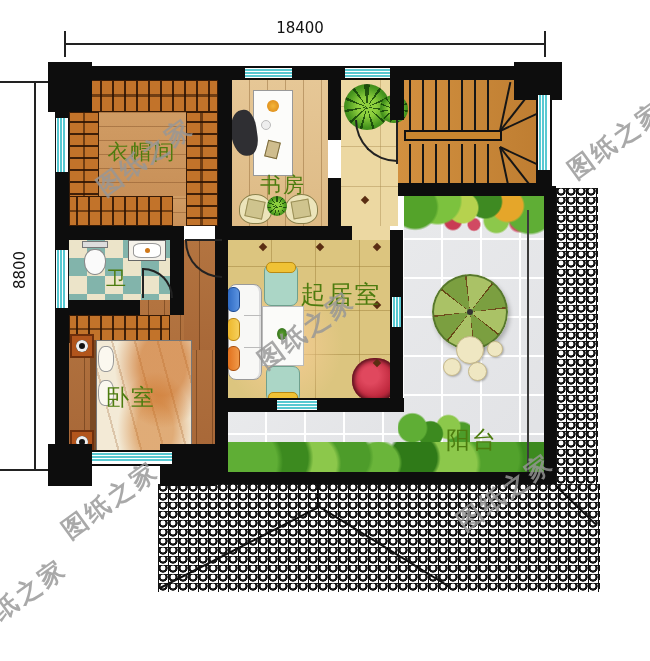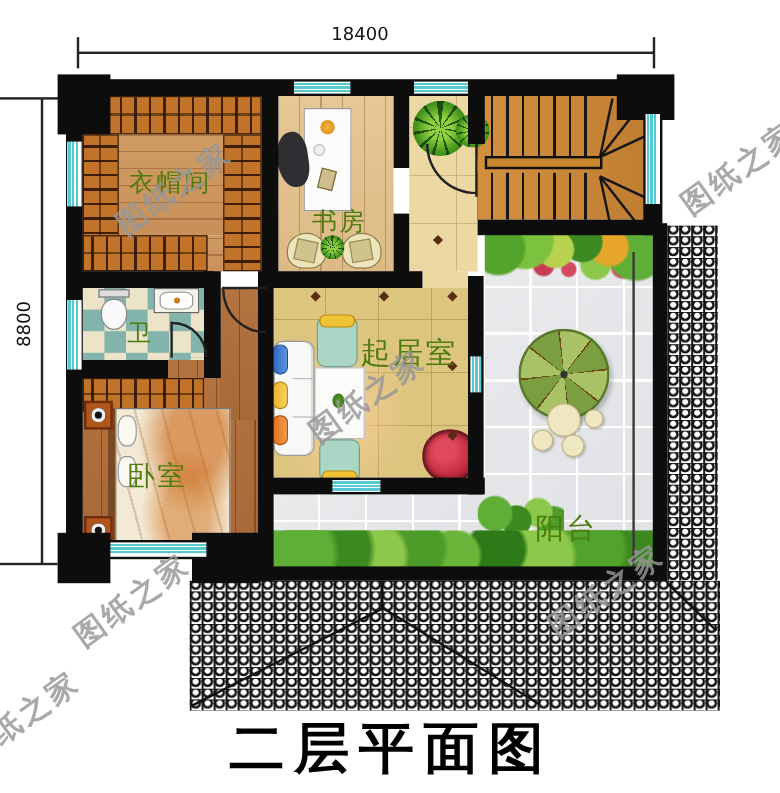--- a/index.html
+++ b/index.html
@@ -222,14 +222,13 @@
   <div class="roomlbl" style="left:131px;top:397px;font-size:23px">卧室</div>
   <div class="roomlbl" style="left:472px;top:440px;font-size:24px">阳台</div>
 
   <div class="wm" style="left:145px;top:157px">图纸之家</div>
   <div class="wm" style="left:616px;top:140px">图纸之家</div>
   <div class="wm" style="left:306px;top:330px">图纸之家</div>
   <div class="wm" style="left:110px;top:500px">图纸之家</div>
   <div class="wm" style="left:18px;top:598px">图纸之家</div>
   <div class="wm" style="left:505px;top:492px">图纸之家</div>
 
-  <div class="title" style="left:326px;top:624px">二层平面图</div>
 </div>
 
 </body></html>

